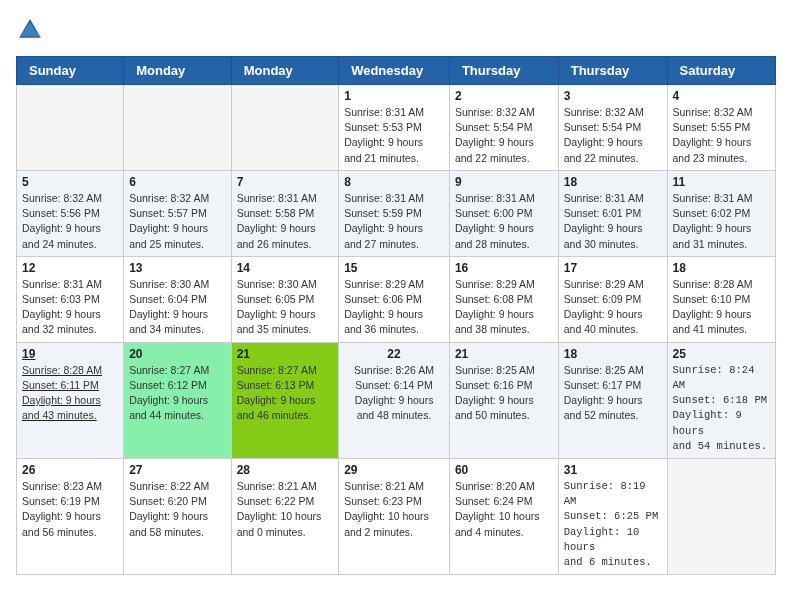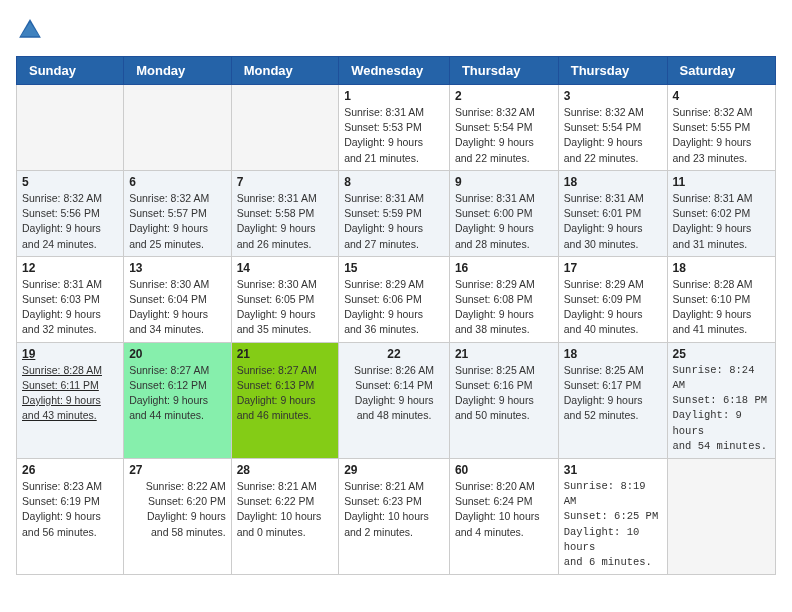--- a/index.html
+++ b/index.html
@@ -317,21 +317,21 @@
         <tr>
           <td>
             <div class="day-number">26</div>
             <div class="day-info" style="white-space: pre-line;">Sunrise: 8:23 AM
 Sunset: 6:19 PM
 Daylight: 9 hours
 and 56 minutes.</div>
           </td>
           <td>
             <div class="day-number">27</div>
-            <div class="day-info" style="white-space: pre-line; text-align: right;">Sunrise: 8:22 AM
+            <div class="day-info" style="white-space: pre-line;">Sunrise: 8:22 AM
 Sunset: 6:20 PM
 Daylight: 9 hours
 and 58 minutes.</div>
           </td>
           <td>
             <div class="day-number">28</div>
             <div class="day-info" style="white-space: pre-line;">Sunrise: 8:21 AM
 Sunset: 6:22 PM
 Daylight: 10 hours
 and 0 minutes.</div>

